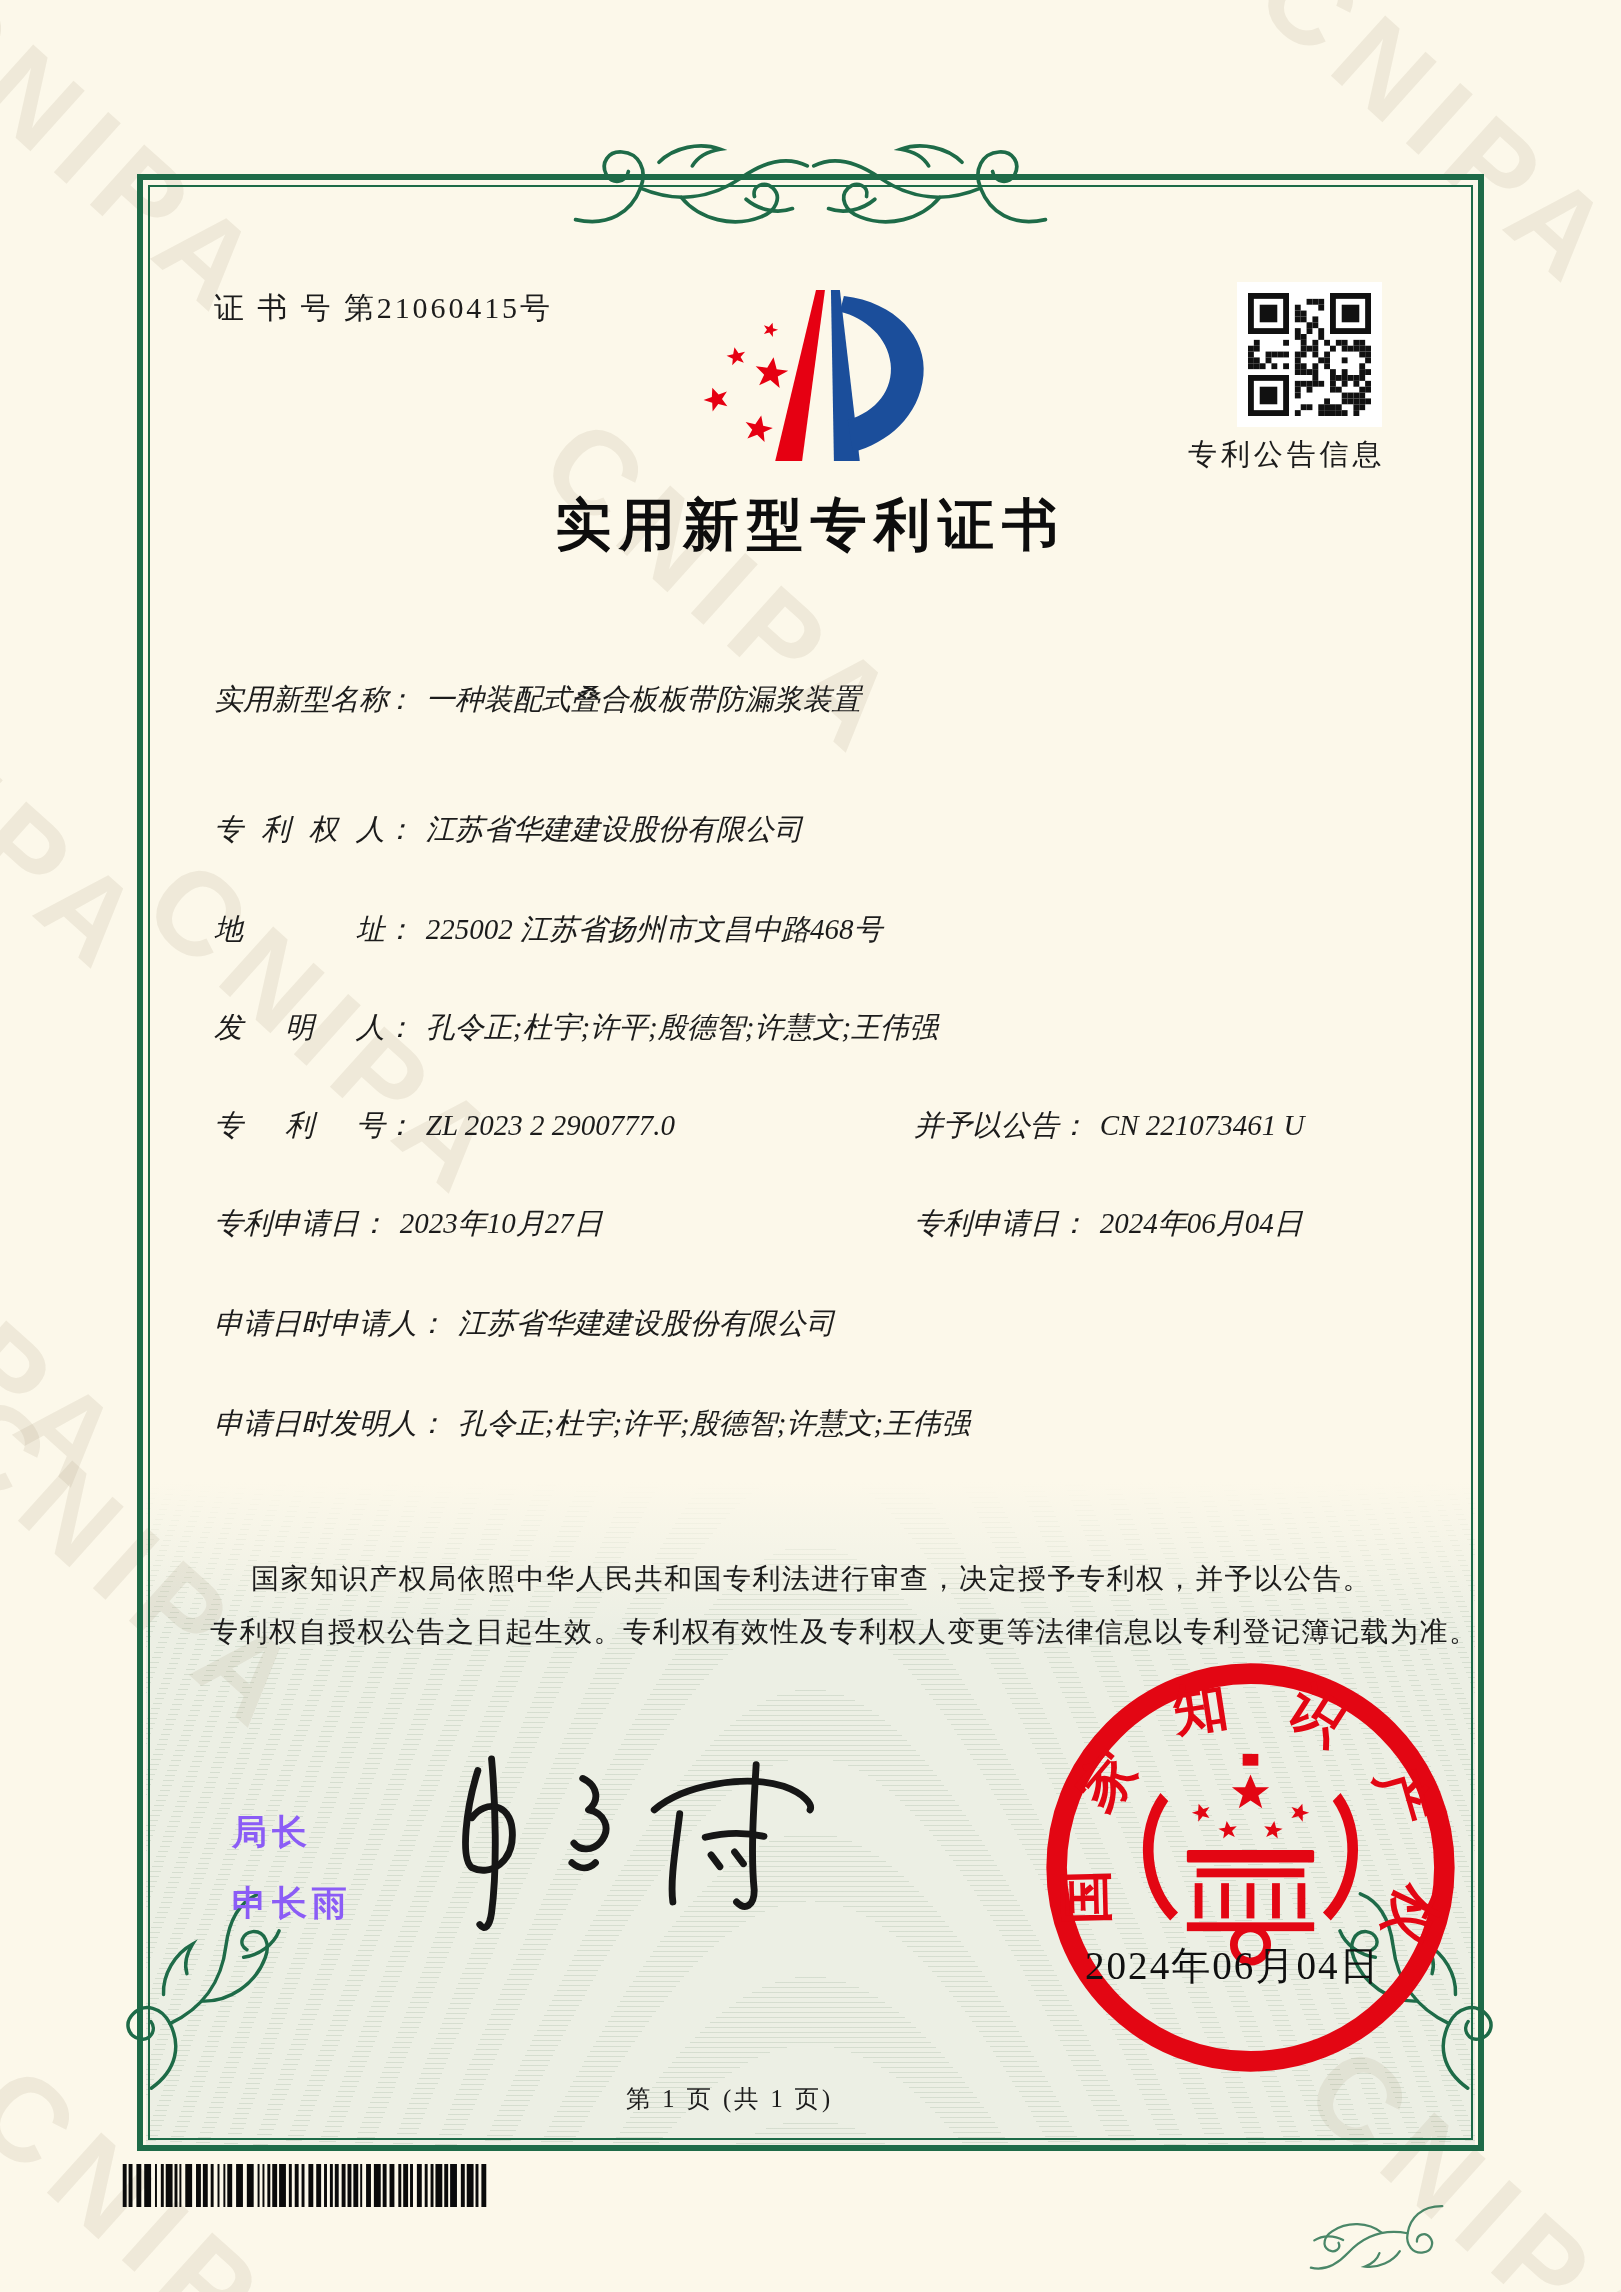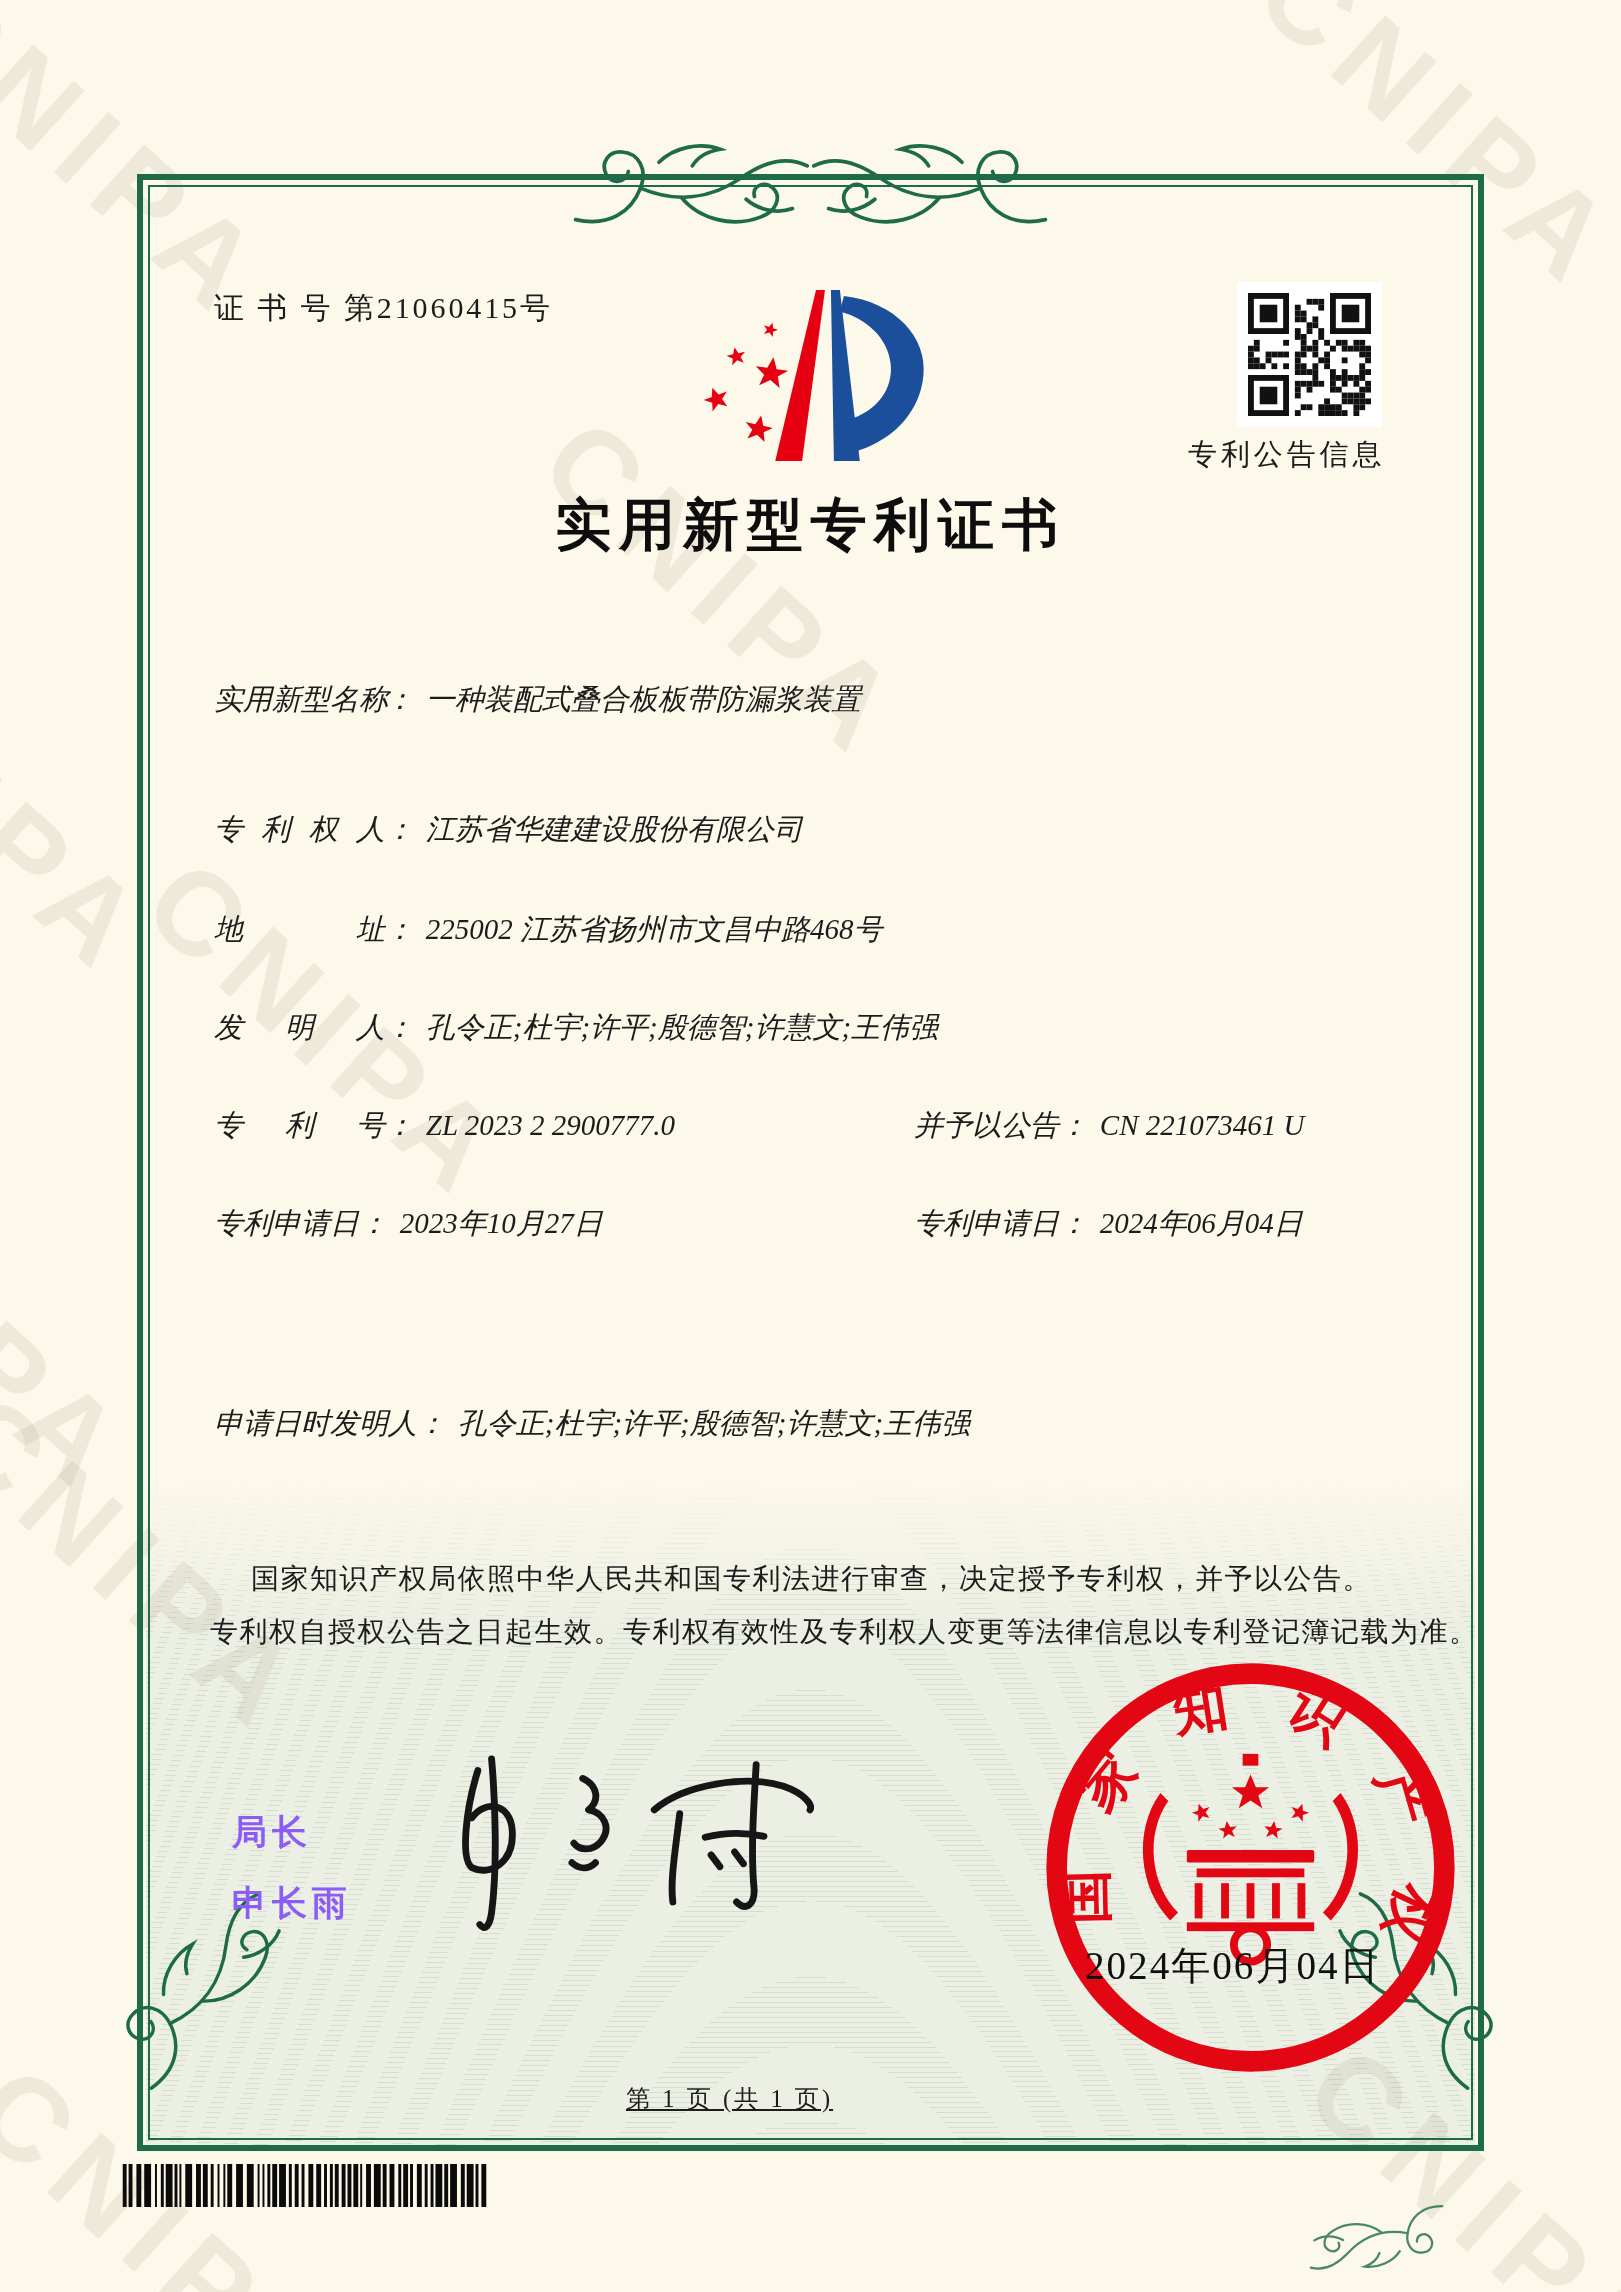--- a/index.html
+++ b/index.html
@@ -50,21 +50,21 @@
   .row{position:absolute; left:214px; width:1215px; font-size:29px; line-height:43px; white-space:nowrap;font-style:italic;}
   .lab-j{display:inline-block; width:171px; text-align:justify; text-align-last:justify; vertical-align:top;}
   .colon{margin-right:11.8px;}
   .rcol{position:absolute; left:700px; top:0; white-space:nowrap;}
   .statement{position:absolute; left:210px; width:1210px; font-size:28px; letter-spacing:1.5px; white-space:nowrap;}
   .indent{padding-left:41px;}
   .signoff{position:absolute; left:232px; font:700 35px "Liberation Sans",sans-serif; letter-spacing:4.9px; color:#8b5cf6;}
   .signature{position:absolute; left:421px; top:1753px;}
   .seal{position:absolute; left:1039px; top:1656px; z-index:6;}
   .seal text{font-family:"Liberation Serif","DejaVu Serif",serif;}
-  .footer{position:absolute; left:137px; width:1185px; top:2082px; text-align:center; font-size:24.5px; letter-spacing:2.9px;text-decoration:underline;}
+  .footer{position:absolute; left:137px; width:1185px; top:2082px; text-align:center; font-size:24.5px; letter-spacing:2.9px;}
   .barcode{position:absolute; left:122px; top:2164px;}
   .defs-hidden{position:absolute; width:0; height:0; overflow:hidden;}
 </style>
 </head>
 <body>
 
 <svg class="defs-hidden" aria-hidden="true">
   <defs>
     <path id="starp" d="M0,-10 L2.9,-3.1 L10,-3.1 L4.2,1.3 L6.3,8.1 L0,4 L-6.3,8.1 L-4.2,1.3 L-10,-3.1 L-2.9,-3.1 Z"></path>
     <g id="flourish" fill="none" stroke="#1e6b48" stroke-width="4" stroke-linecap="round">
@@ -285,20 +285,23 @@
       <span class="rcol">
         <span>并予以公告</span><span class="colon">：</span><span>CN 221073461 U</span>
       </span>
     </div>
     <div class="row" style="top:1202px">
       <span>专利申请日</span><span class="colon">：</span><span>2023年10月27日</span>
       <span class="rcol">
         <span>专利申请日</span><span class="colon">：</span><span>2024年06月04日</span>
       </span>
     </div>
+    <div class="row" style="top:1302px">
+      <span>申请日时申请人</span><span class="colon">：</span><span>江苏省华建建设股份有限公司</span>
+    </div>
     <div class="row" style="top:1402px">
       <span>申请日时发明人</span><span class="colon">：</span><span>孔令正;杜宇;许平;殷德智;许慧文;王伟强</span>
     </div>
 
     <div class="statement indent" style="top:1560px">国家知识产权局依照中华人民共和国专利法进行审查，决定授予专利权，并予以公告。</div>
     <div class="statement" style="top:1613px">专利权自授权公告之日起生效。专利权有效性及专利权人变更等法律信息以专利登记簿记载为准。</div>
 
     <div class="signoff" style="top:1809px">局长</div>
     <div class="signoff" style="top:1880px">申长雨</div>
 

